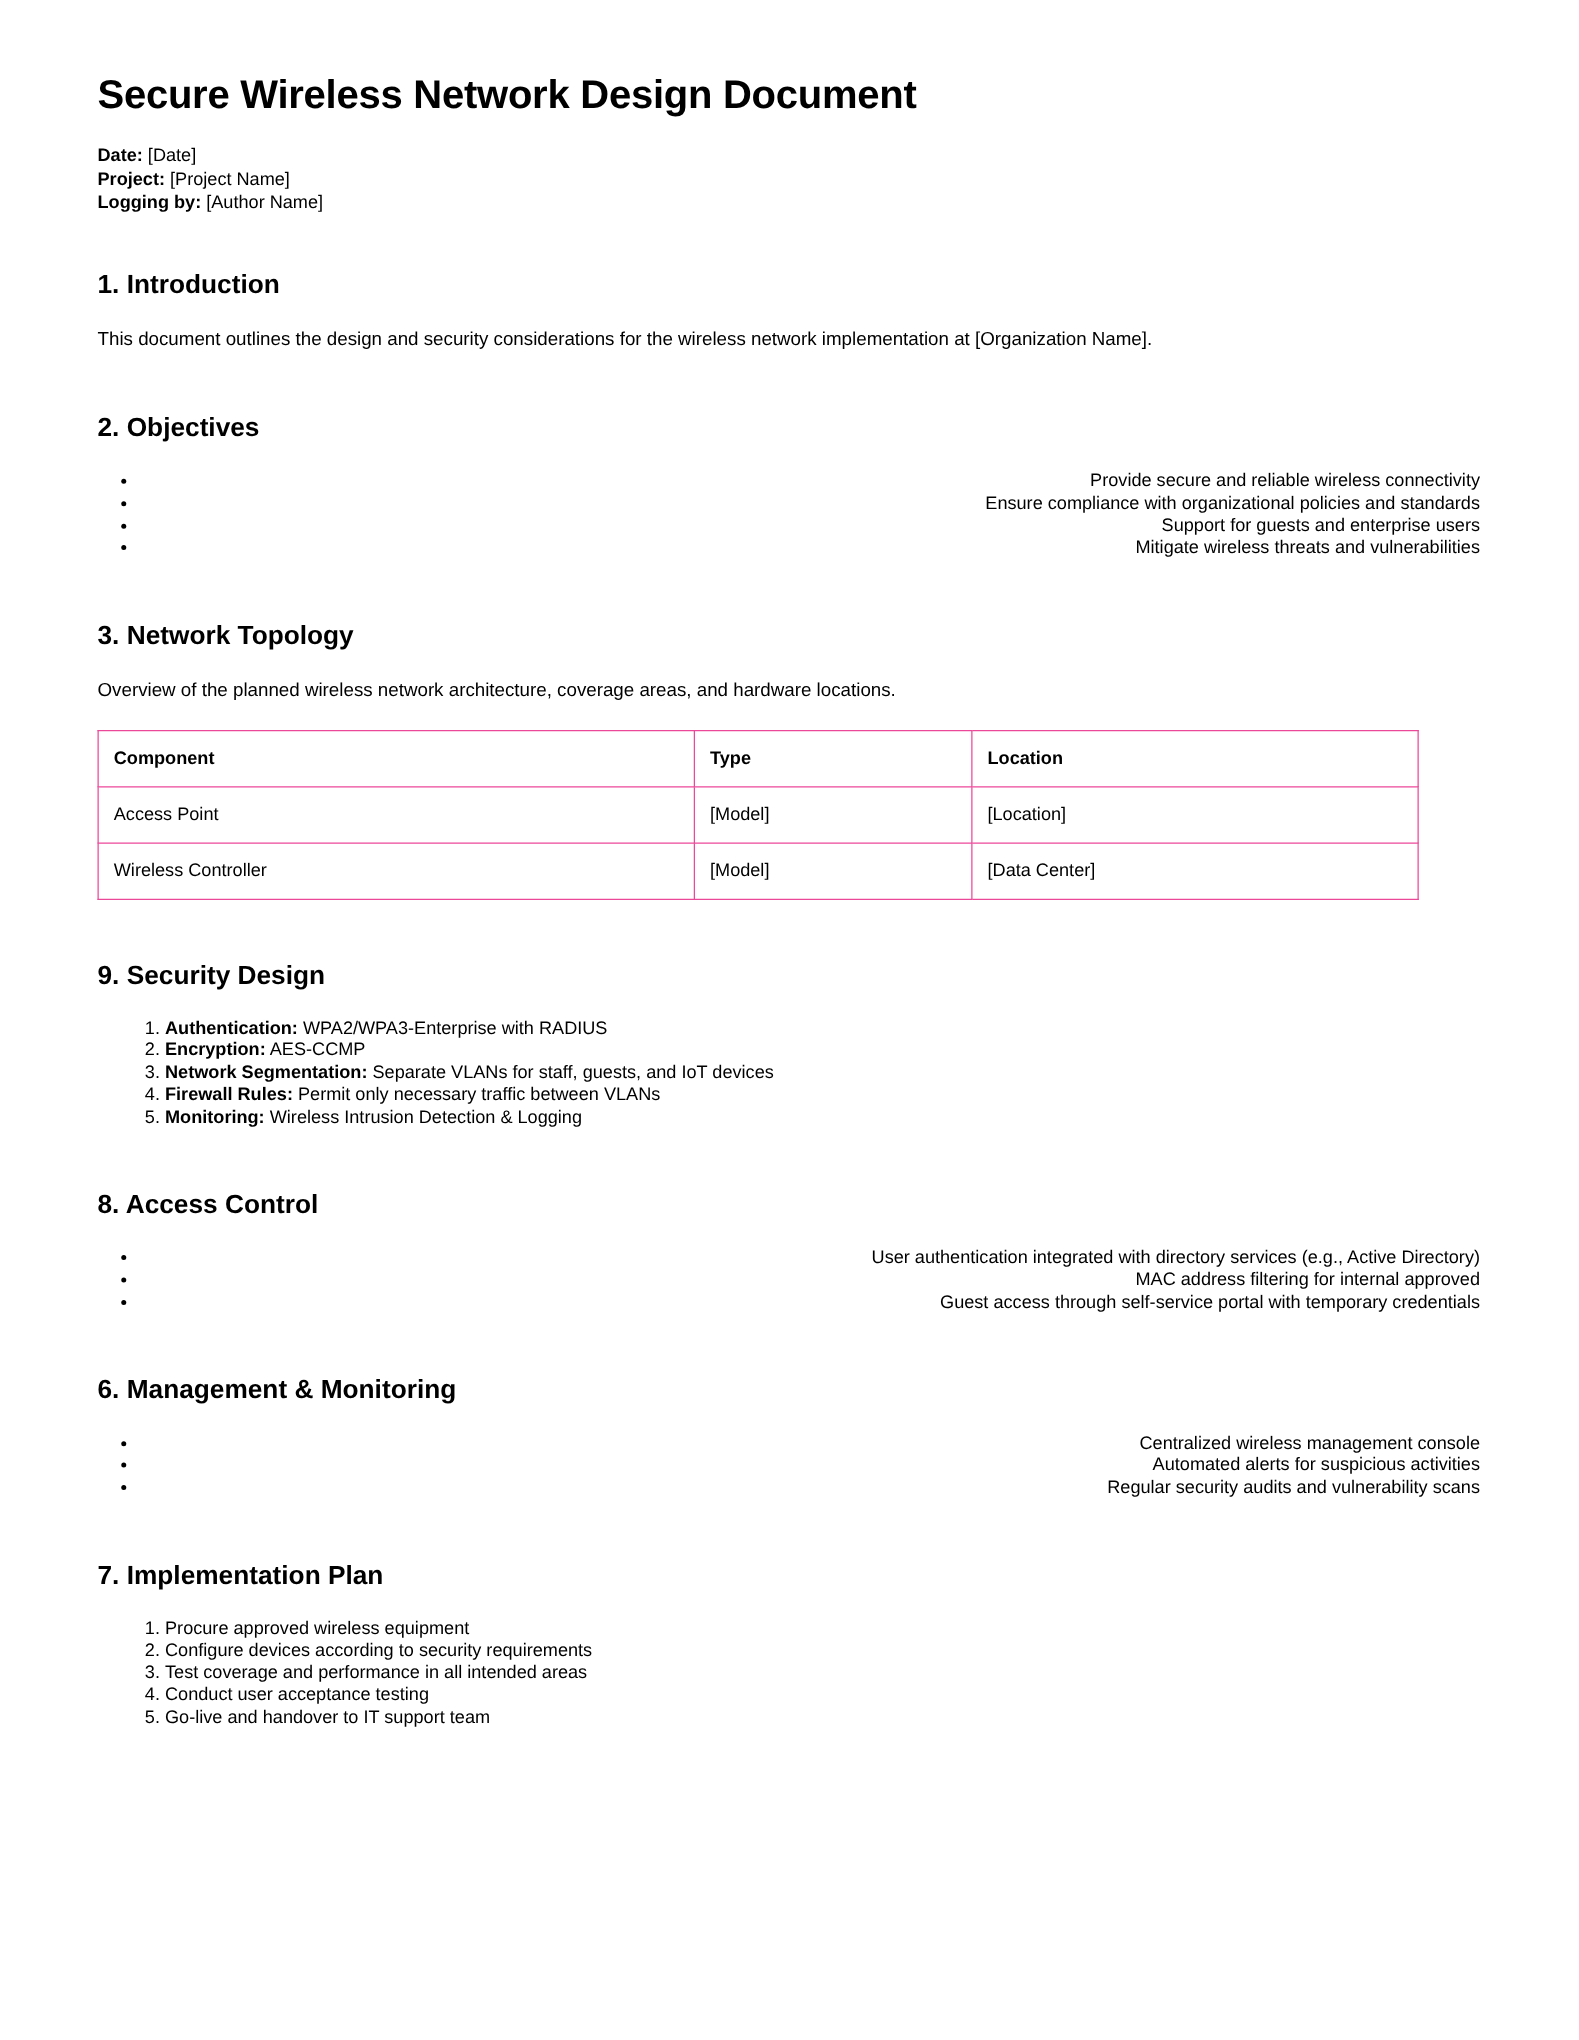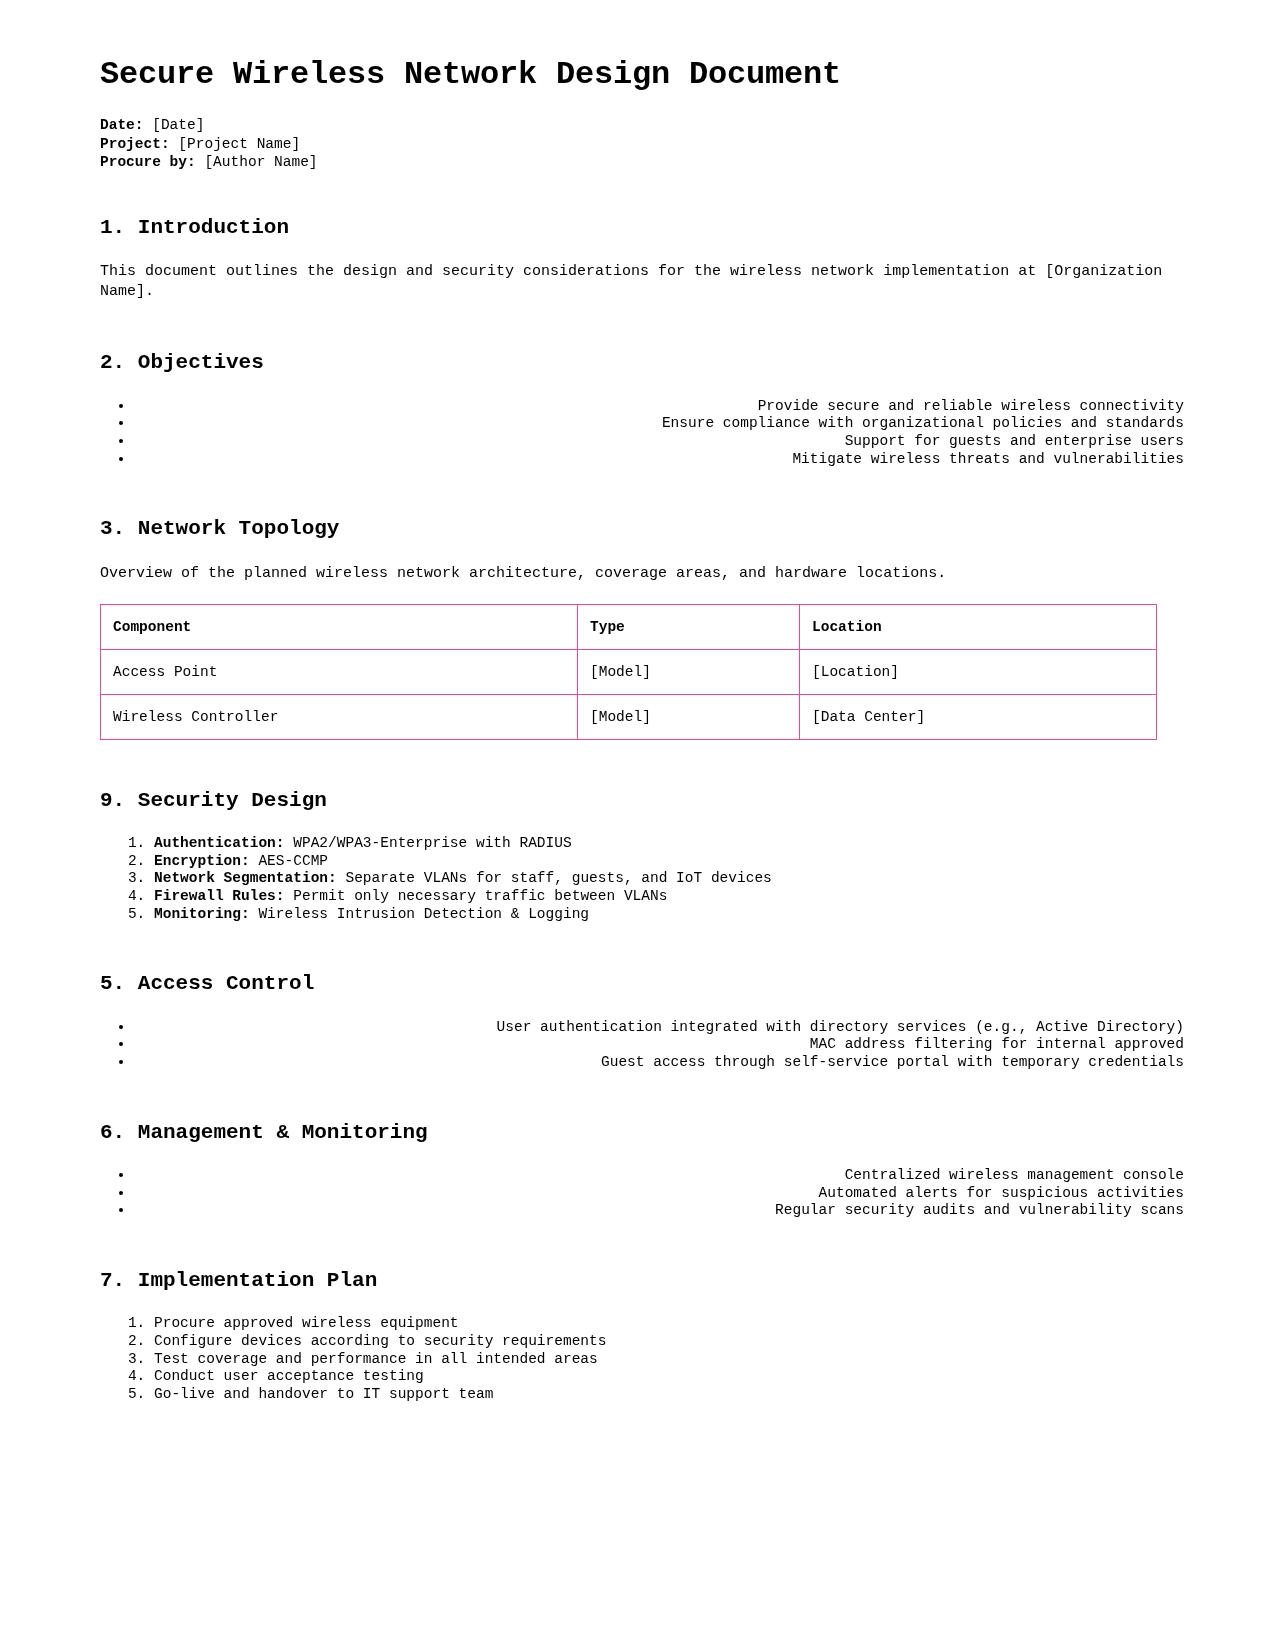--- a/index.html
+++ b/index.html
@@ -11,23 +11,22 @@
     width: 1263px;
     min-height: 1632px;
     font-family: "Liberation Sans", sans-serif;
     color: #000000;
     -webkit-font-smoothing: antialiased;
   }
   .page {
     box-sizing: border-box;
     width: 1262px;
     min-height: 1632px;
-    padding: 48px 78px 60px 100px;
+    padding: 48px 78px 60px 78px;
     background: #ffffff;
-    font-family: Liberation Mono, monospace;
   }
   h1.doc-title {
     font-size: 32px;
     font-weight: bold;
     line-height: 1.2;
     margin: 8px 0 22px 0;
     letter-spacing: -0.2px;
   }
   .meta {
     font-size: 14.5px;
@@ -120,21 +119,21 @@
   <div class="meta">
     <div class="meta-line">
       <span class="label">Date:</span>
       <span class="value">[Date]</span>
     </div>
     <div class="meta-line">
       <span class="label">Project:</span>
       <span class="value">[Project Name]</span>
     </div>
     <div class="meta-line">
-      <span class="label">Procure by:</span>
+      <span class="label">Logging by:</span>
       <span class="value">[Author Name]</span>
     </div>
   </div>
 
   <section class="block">
     <h2 class="section-title">1. Introduction</h2>
     <p class="para">This document outlines the design and security considerations for the wireless network implementation at [Organization Name].</p>
   </section>
 
   <section class="block">
@@ -198,21 +197,21 @@
         <span class="item-value">Permit only necessary traffic between VLANs</span>
       </li>
       <li>
         <span class="item-label">Monitoring:</span>
         <span class="item-value">Wireless Intrusion Detection &amp; Logging</span>
       </li>
     </ol>
   </section>
 
   <section class="block">
-    <h2 class="section-title">5. Access Control</h2>
+    <h2 class="section-title">8. Access Control</h2>
     <ul class="bullets">
       <li>User authentication integrated with directory services (e.g., Active Directory)</li>
       <li>MAC address filtering for internal approved</li>
       <li>Guest access through self-service portal with temporary credentials</li>
     </ul>
   </section>
 
   <section class="block">
     <h2 class="section-title">6. Management &amp; Monitoring</h2>
     <ul class="bullets">

